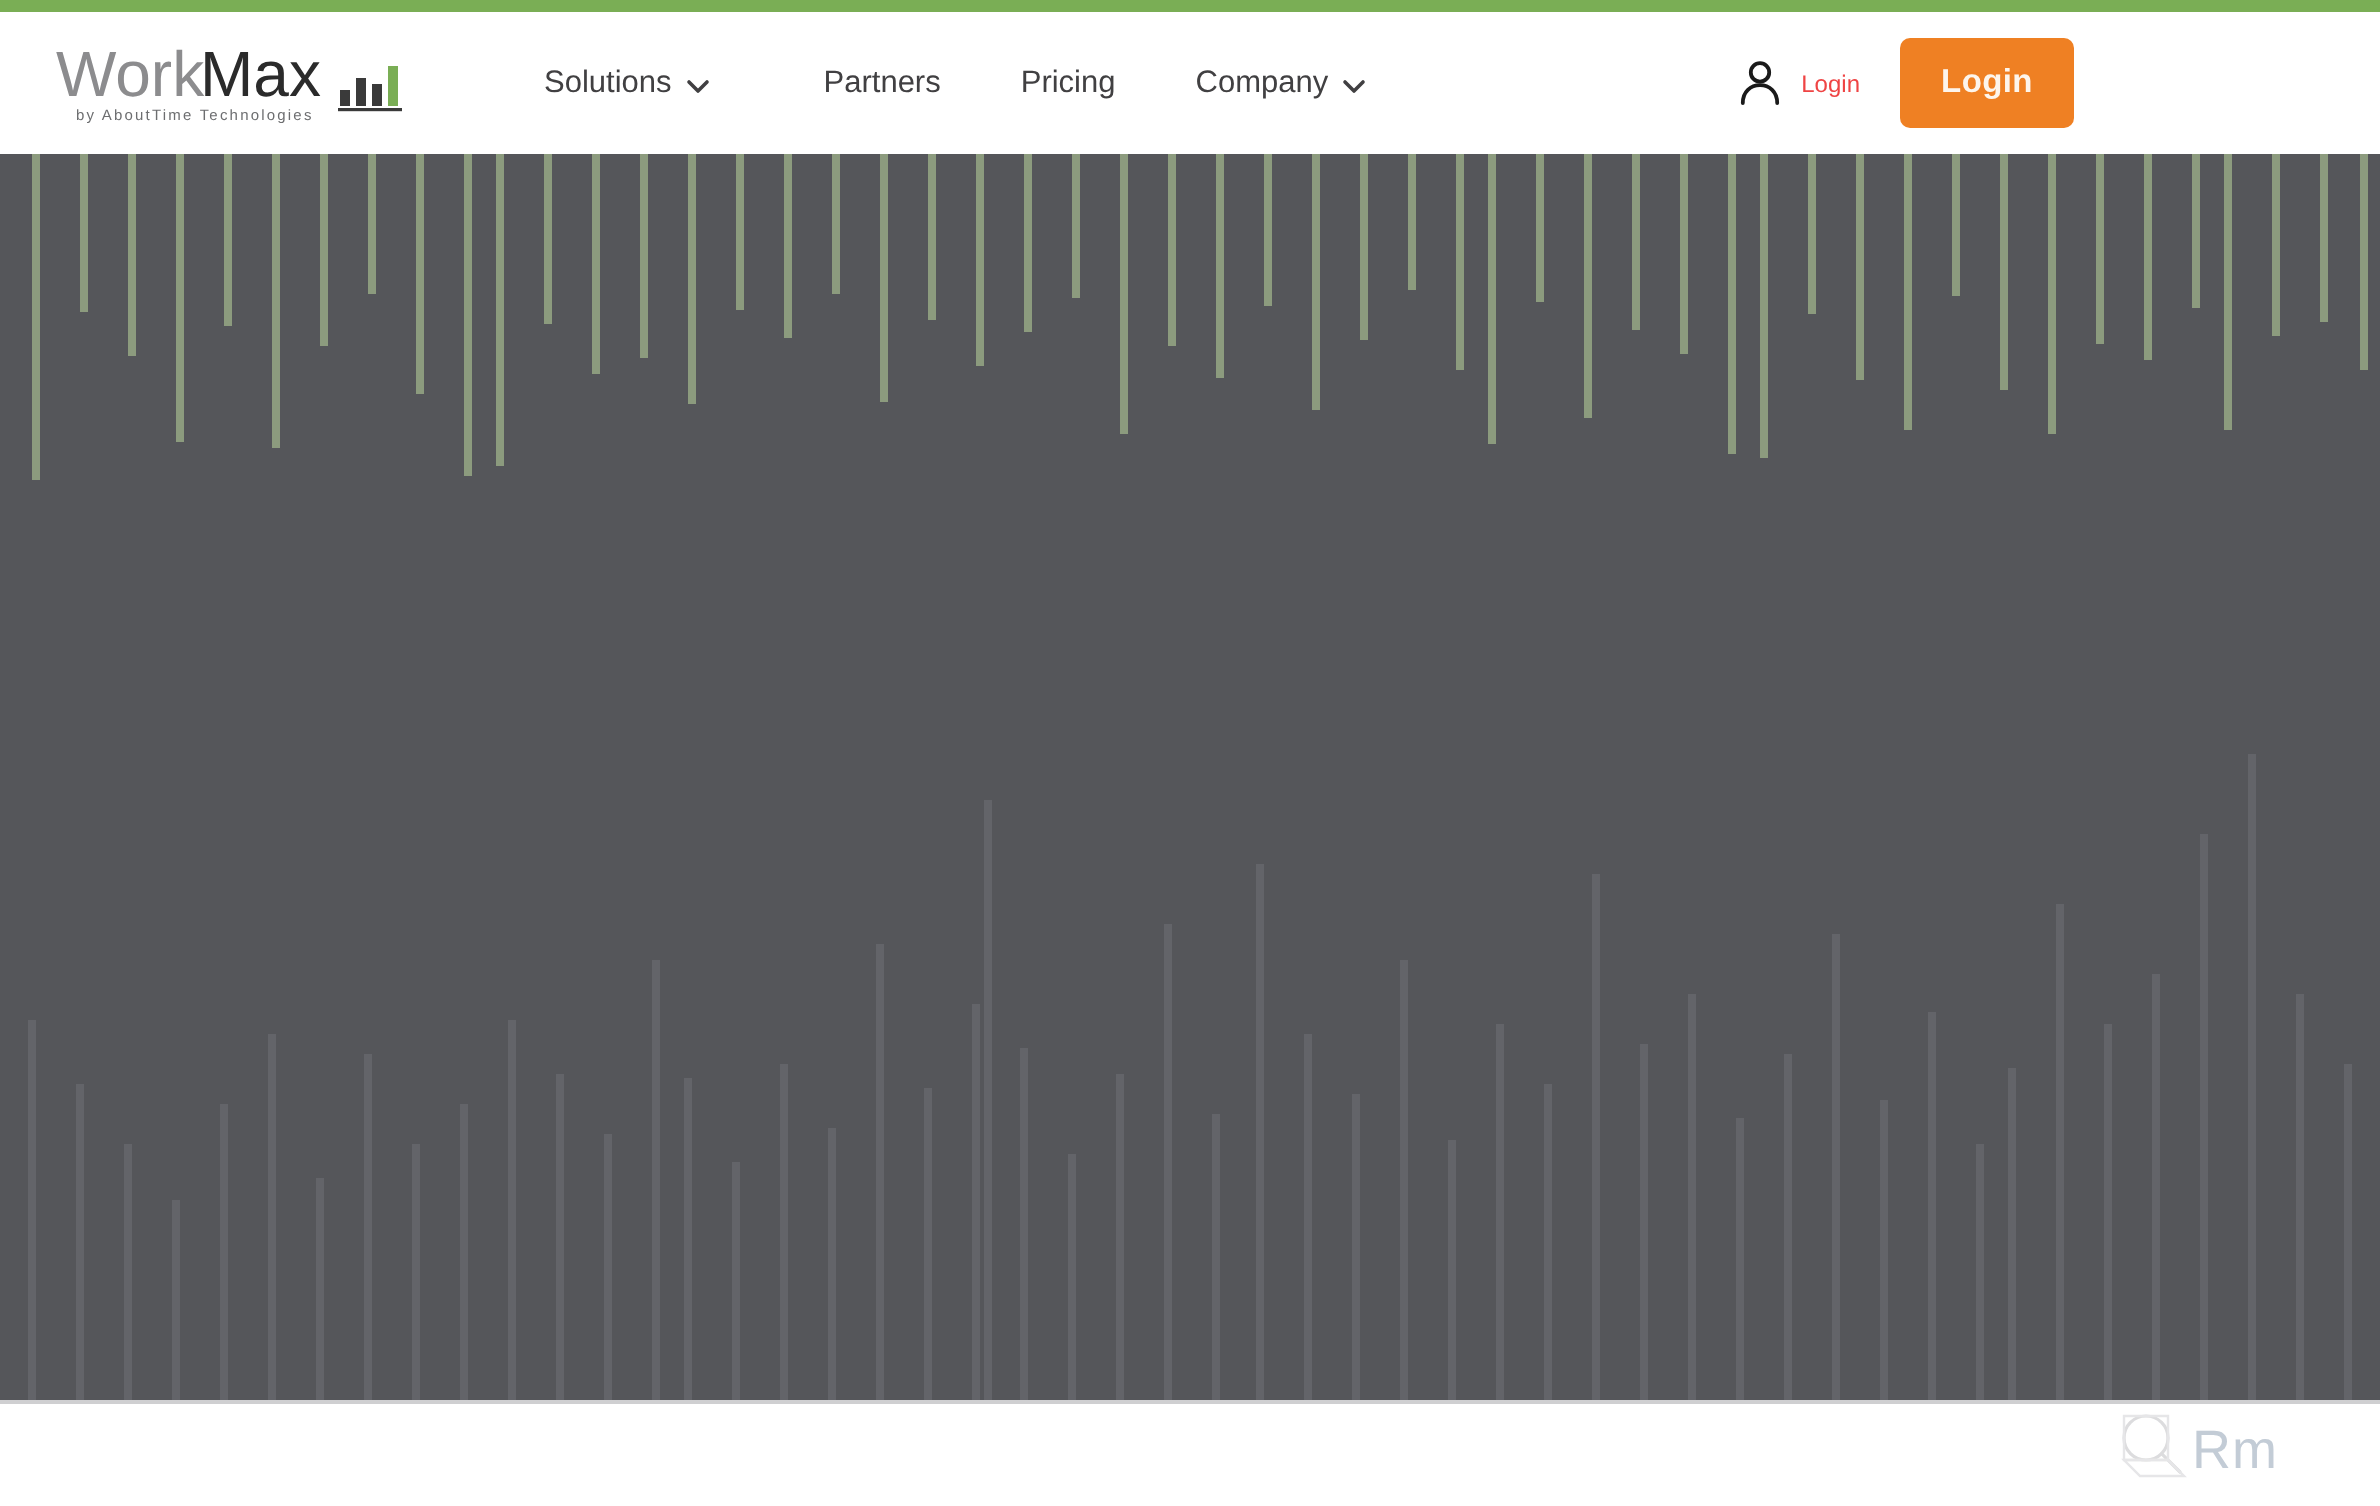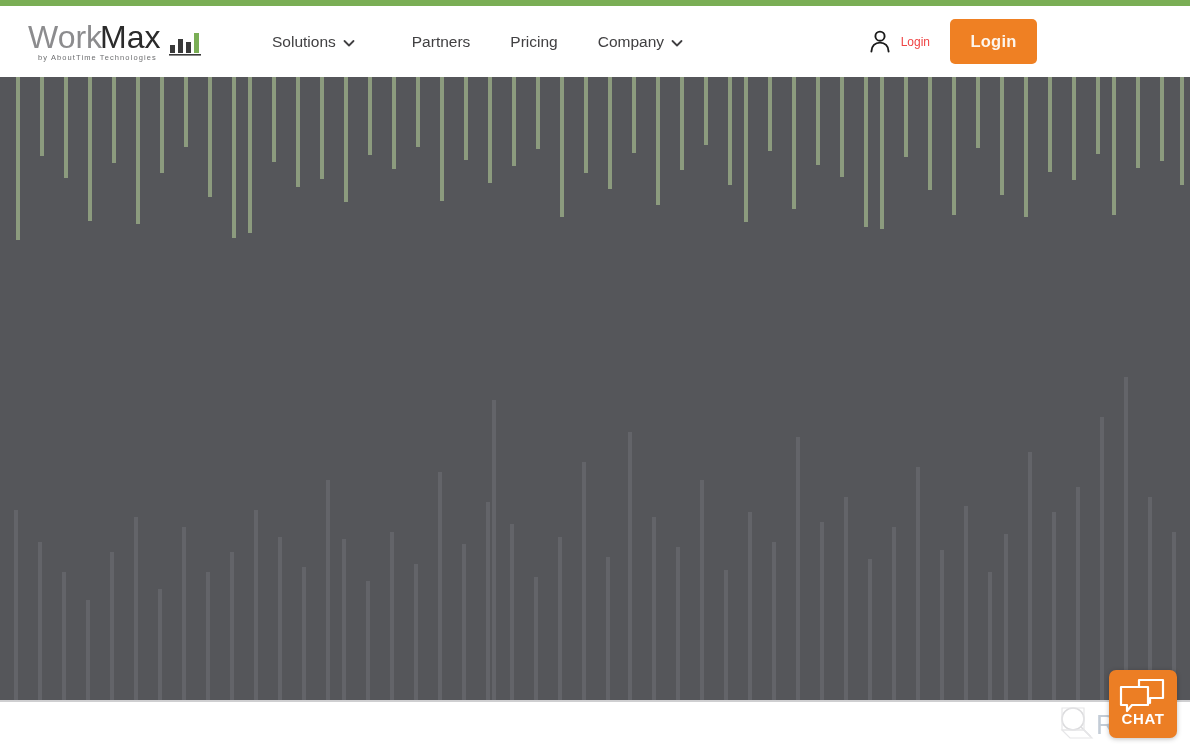--- a/index.html
+++ b/index.html
@@ -321,23 +321,14 @@
 
   <div class="search-ghost">
     <svg width="40" height="40" viewBox="0 0 40 40">
       <circle cx="17" cy="16" r="11" stroke="#dcdcde" stroke-width="1.6" fill="none"></circle>
       <path d="M24.8 23.8 L34 33" stroke="#dcdcde" stroke-width="1.6" fill="none" stroke-linecap="round"></path>
       <path d="M6 5 H28 V27 H6 Z" stroke="#e6e6e8" stroke-width="1.2" fill="none"></path>
       <path d="M28 27 L36 35 H14 L6 27 Z" stroke="#e6e6e8" stroke-width="1.2" fill="none"></path>
     </svg>
   </div>
 
-  <div class="chat-widget">
-    <span class="chat-bubbles">
-      <svg width="50" height="36" viewBox="0 0 50 36">
-        <path d="M21 3 H45 V21 H32 L32 26 L27 21 H21 Z" stroke="#ffffff" stroke-width="2.2" fill="none" stroke-linejoin="round"></path>
-        <path d="M3 10 H30 V28 H14 L9 34 L9 28 H3 Z" stroke="#ffffff" stroke-width="2.2" fill="#ec7e24" stroke-linejoin="round"></path>
-      </svg>
-    </span>
-    <span class="chat-label">CHAT</span>
-  </div>
 
 </div>
 
 </body></html>

